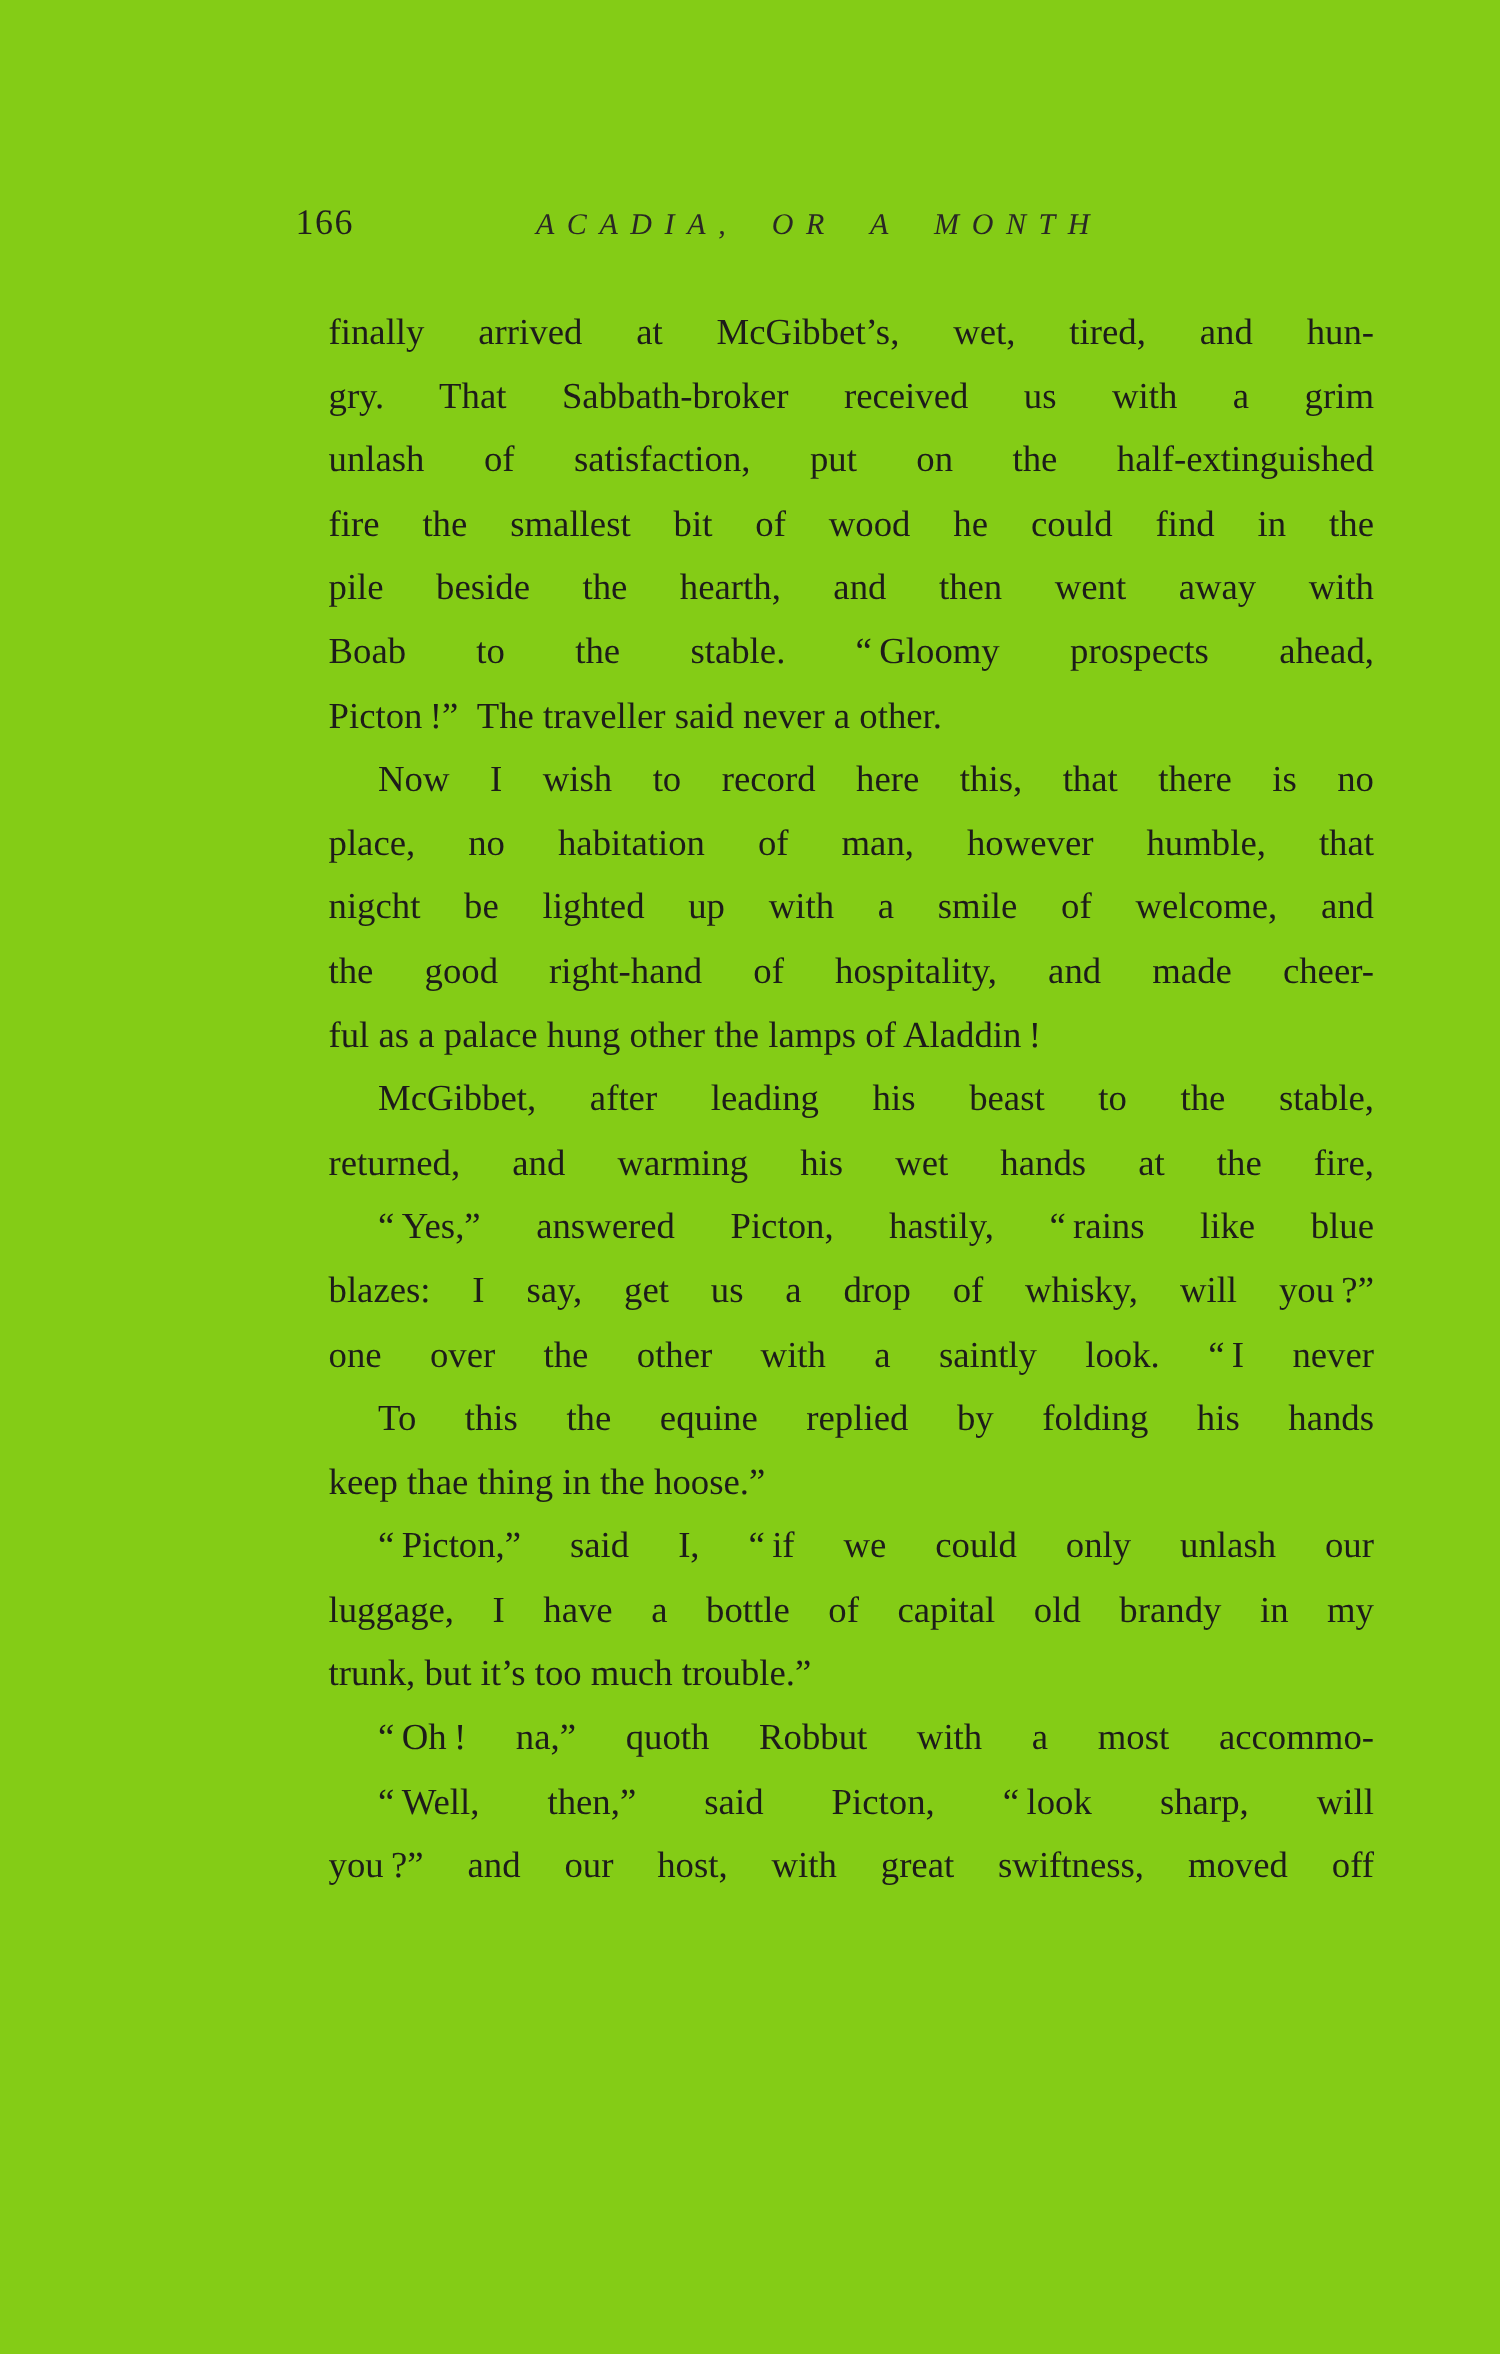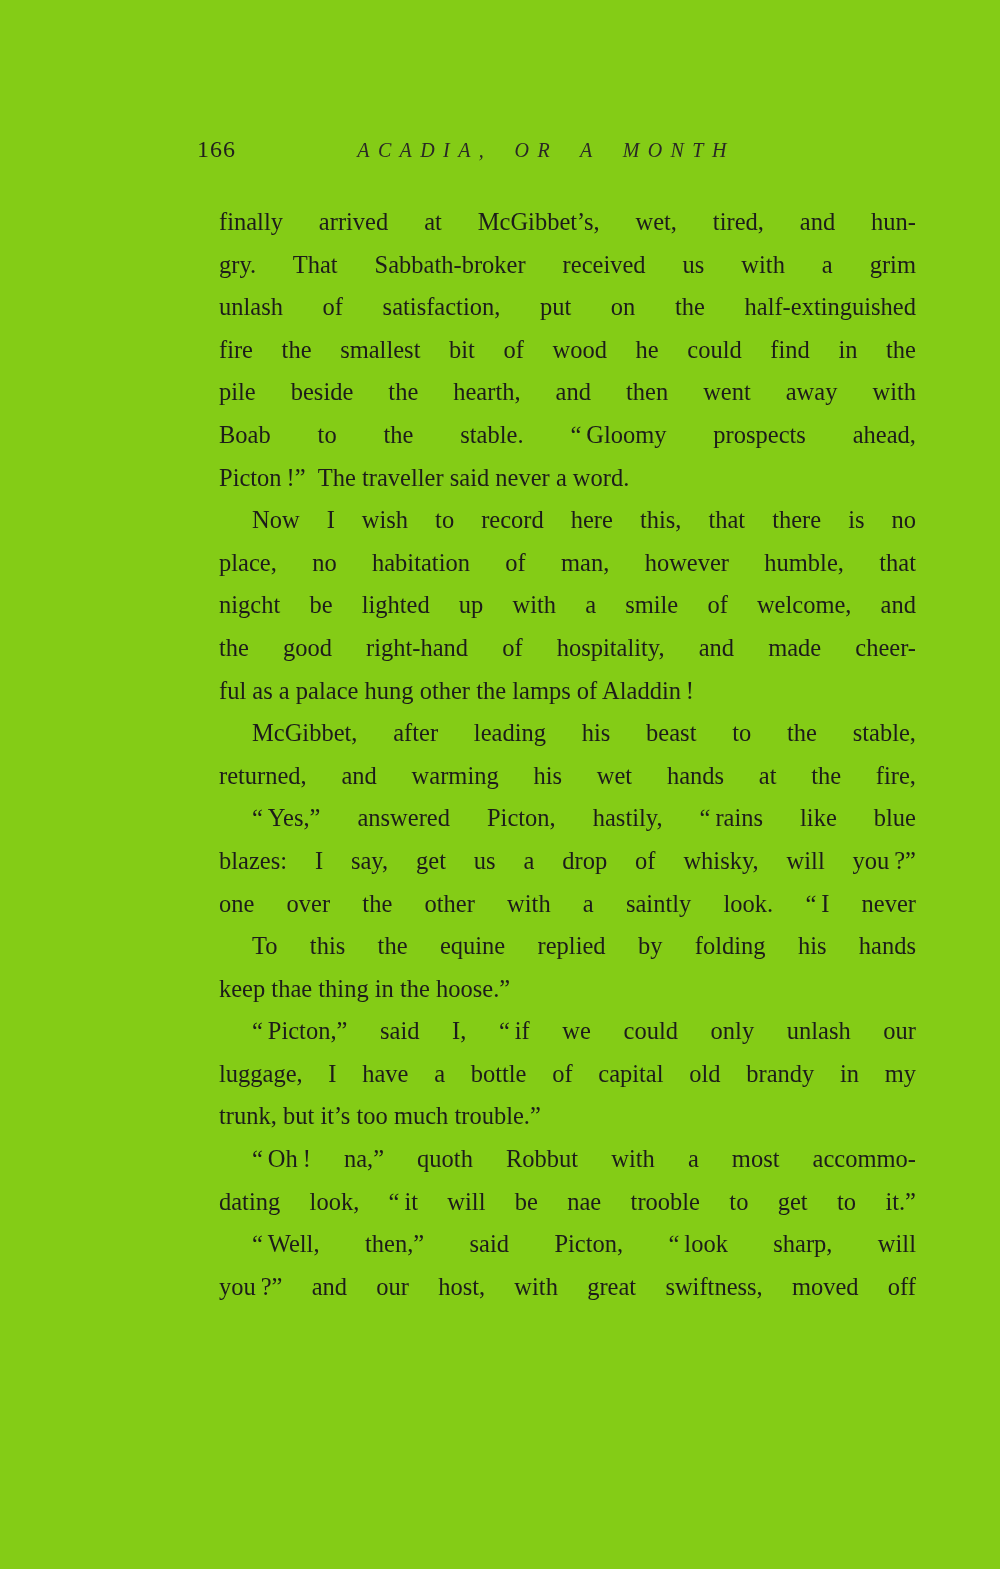--- a/index.html
+++ b/index.html
@@ -101,21 +101,21 @@
   </div>
 
   <div class="body-text">
       <div class="para">
         <div class="line just">finally arrived at McGibbet’s, wet, tired, and hun-</div>
         <div class="line just">gry. That Sabbath-broker received us with a grim</div>
         <div class="line just">unlash of satisfaction, put on the half-extinguished</div>
         <div class="line just">fire the smallest bit of wood he could find in the</div>
         <div class="line just">pile beside the hearth, and then went away with</div>
         <div class="line just">Boab to the stable. “ Gloomy prospects ahead,</div>
-        <div class="line last">Picton !” The traveller said never a word.</div>
+        <div class="line last">Picton !” The traveller said never a other.</div>
       </div>
       <div class="para">
         <div class="line just first-indent">Now I wish to record here this, that there is no</div>
         <div class="line just">place, no habitation of man, however humble, that</div>
         <div class="line just">nigcht be lighted up with a smile of welcome, and</div>
         <div class="line just">the good right-hand of hospitality, and made cheer-</div>
         <div class="line last">ful as a palace hung other the lamps of Aladdin !</div>
       </div>
       <div class="para">
         <div class="line just first-indent">McGibbet, after leading his beast to the stable,</div>
@@ -130,21 +130,20 @@
         <div class="line just first-indent">To this the equine replied by folding his hands</div>
         <div class="line last">keep thae thing in the hoose.”</div>
       </div>
       <div class="para">
         <div class="line just first-indent">“ Picton,” said I, “ if we could only unlash our</div>
         <div class="line just">luggage, I have a bottle of capital old brandy in my</div>
         <div class="line last">trunk, but it’s too much trouble.”</div>
       </div>
       <div class="para">
         <div class="line just first-indent">“ Oh ! na,” quoth Robbut with a most accommo-</div>
-        <div class="line just">dating look, “ it will be nae trooble to get to it.”</div>
       </div>
       <div class="para">
         <div class="line just first-indent">“ Well, then,” said Picton, “ look sharp, will</div>
         <div class="line just">you ?” and our host, with great swiftness, moved off</div>
       </div>
     </div>
 
   <div class="scan-edge"></div>
 </div>
 

